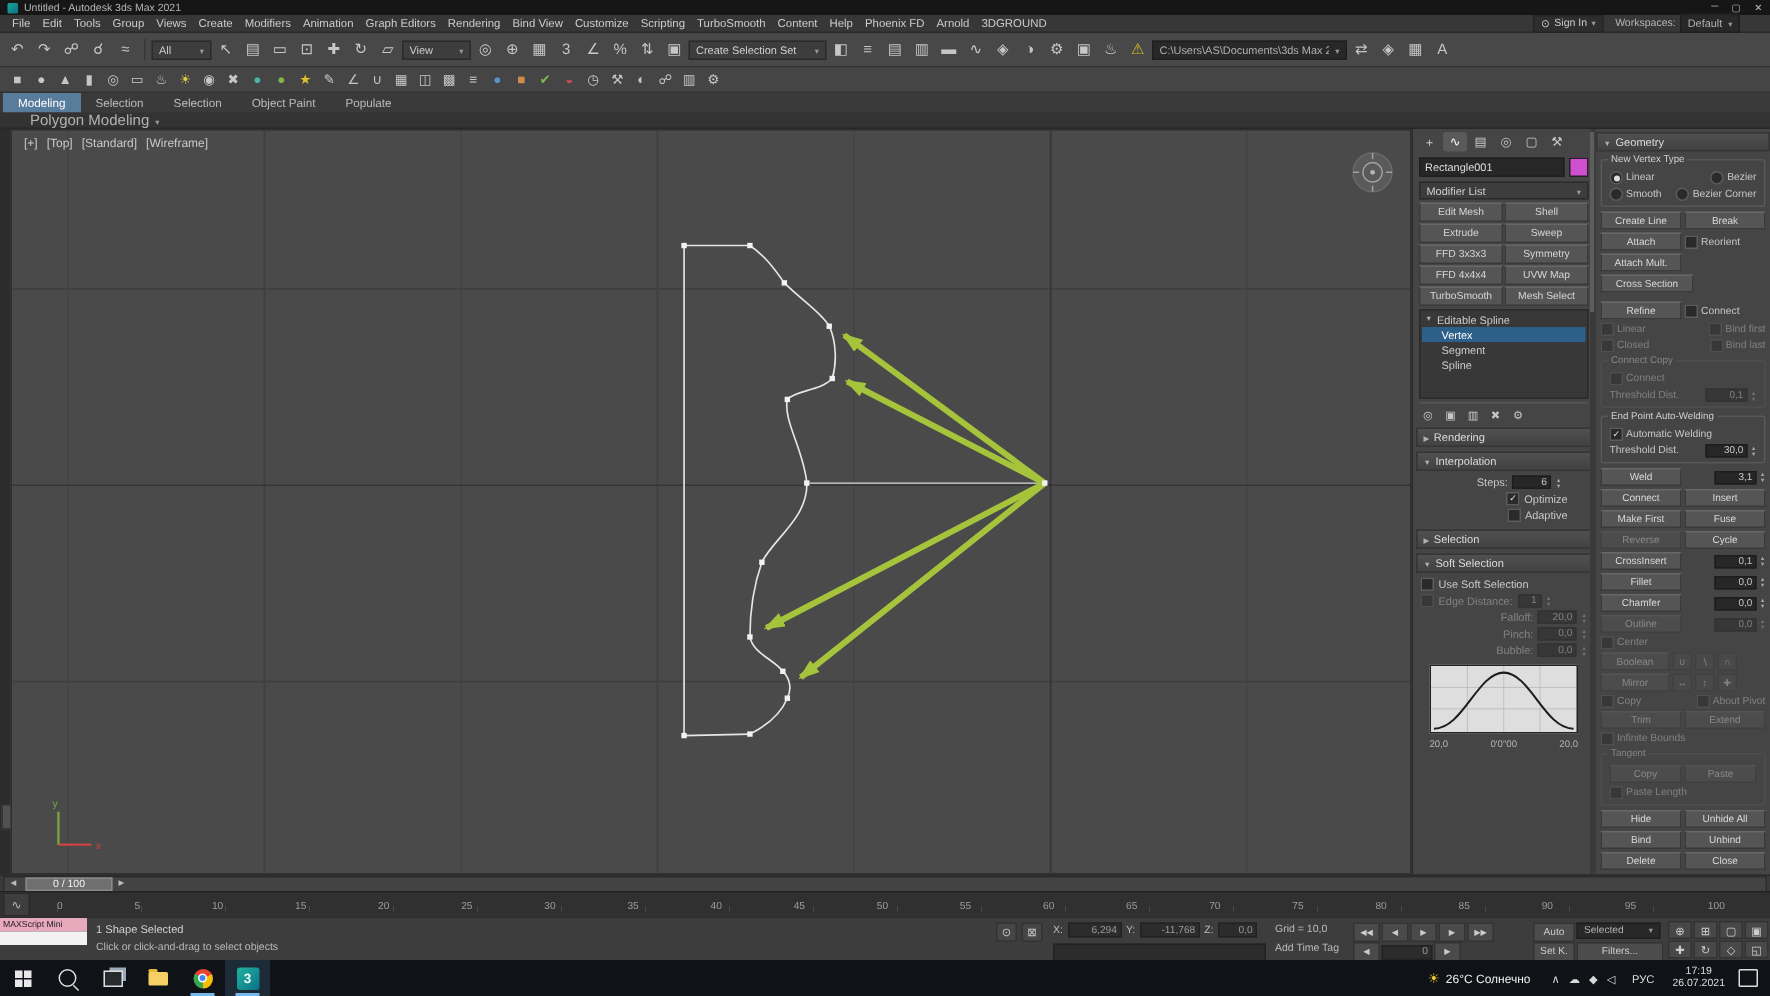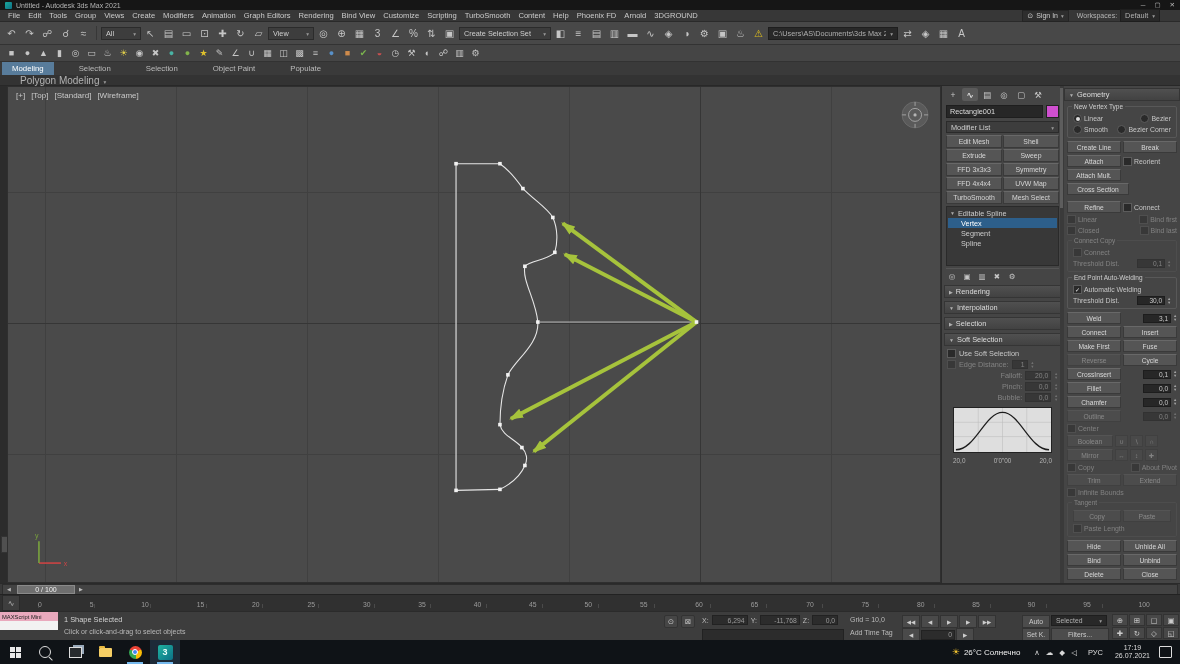--- a/index.html
+++ b/index.html
@@ -27,21 +27,21 @@
   .ticon{width:17px;height:17px;display:flex;align-items:center;justify-content:center;
     font-size:10px;color:#c6c6c6;border-radius:2px;}
   .tb2 .ticon{width:15px;height:15px;font-size:9px;}
   .sep{width:1px;height:14px;background:#373737;margin:0 3px;}
   .dd{height:13px;background:#3d3d3d;border:1px solid #2b2b2b;display:flex;align-items:center;
     font-size:7.3px;color:#cfcfcf;padding:0 4px;gap:4px;box-sizing:border-box;white-space:nowrap;}
   .caret::after{content:"▾";font-size:5.5px;color:#999;}
   .darkfield{background:#282828;border:1px solid #1e1e1e;color:#b0b0b0;}
   
   .ribbon-tabs{top:62px;left:0;right:0;height:13px;background:#3a3a3a;display:flex;align-items:stretch;
-    padding-left:2px;font-size:7.8px;color:#bbb;box-sizing:border-box;gap:15px;}
+    padding-left:2px;font-size:7.8px;color:#bbb;box-sizing:border-box;}
   .rtab{padding:1px 10px;display:flex;align-items:center;}
   .rtab.active{background:#587c9b;color:#fff;}
   .ribbon-strip{top:75px;left:0;right:0;height:11px;background:#333;border-bottom:1px solid #282828;
     display:flex;align-items:center;gap:4px;padding-left:20px;font-size:10px;color:#b2b2b2;box-sizing:border-box;}
   
   .left-strip{left:0;top:86px;width:7px;height:497px;background:#2c2c2c;}
   .vp-tab{left:1px;top:536px;width:11px;height:15px;background:#505050;border:1px solid #333;}
   .vp{left:7px;top:86px;width:934px;height:497px;box-sizing:border-box;border:1px solid #2f2f2f;
     background-color:#4a4a4a;
     background-image:
@@ -480,20 +480,38 @@
       <span class="arr-closed"></span>
       <span>Rendering</span>
     </div>
   </div>
 
   <div class="rollout">
     <div class="rollout-h">
       <span class="arr-open"></span>
       <span>Interpolation</span>
     </div>
+    <div class="ro-body">
+      <div class="cp-row">
+        <span class="lbl-r">Steps:</span>
+        <span class="spin">6</span>
+        <span class="spin-ud"></span>
+        <span style="flex:0 0 14px"></span>
+      </div>
+      <div class="cp-row" style="justify-content:flex-end">
+        <span class="chk on"></span>
+        <span>Optimize</span>
+        <span style="flex:0 0 10px"></span>
+      </div>
+      <div class="cp-row" style="justify-content:flex-end">
+        <span class="chk"></span>
+        <span>Adaptive</span>
+        <span style="flex:0 0 10px"></span>
+      </div>
+    </div>
   </div>
 
   <div class="rollout">
     <div class="rollout-h">
       <span class="arr-closed"></span>
       <span>Selection</span>
     </div>
   </div>
 
   <div class="rollout">

